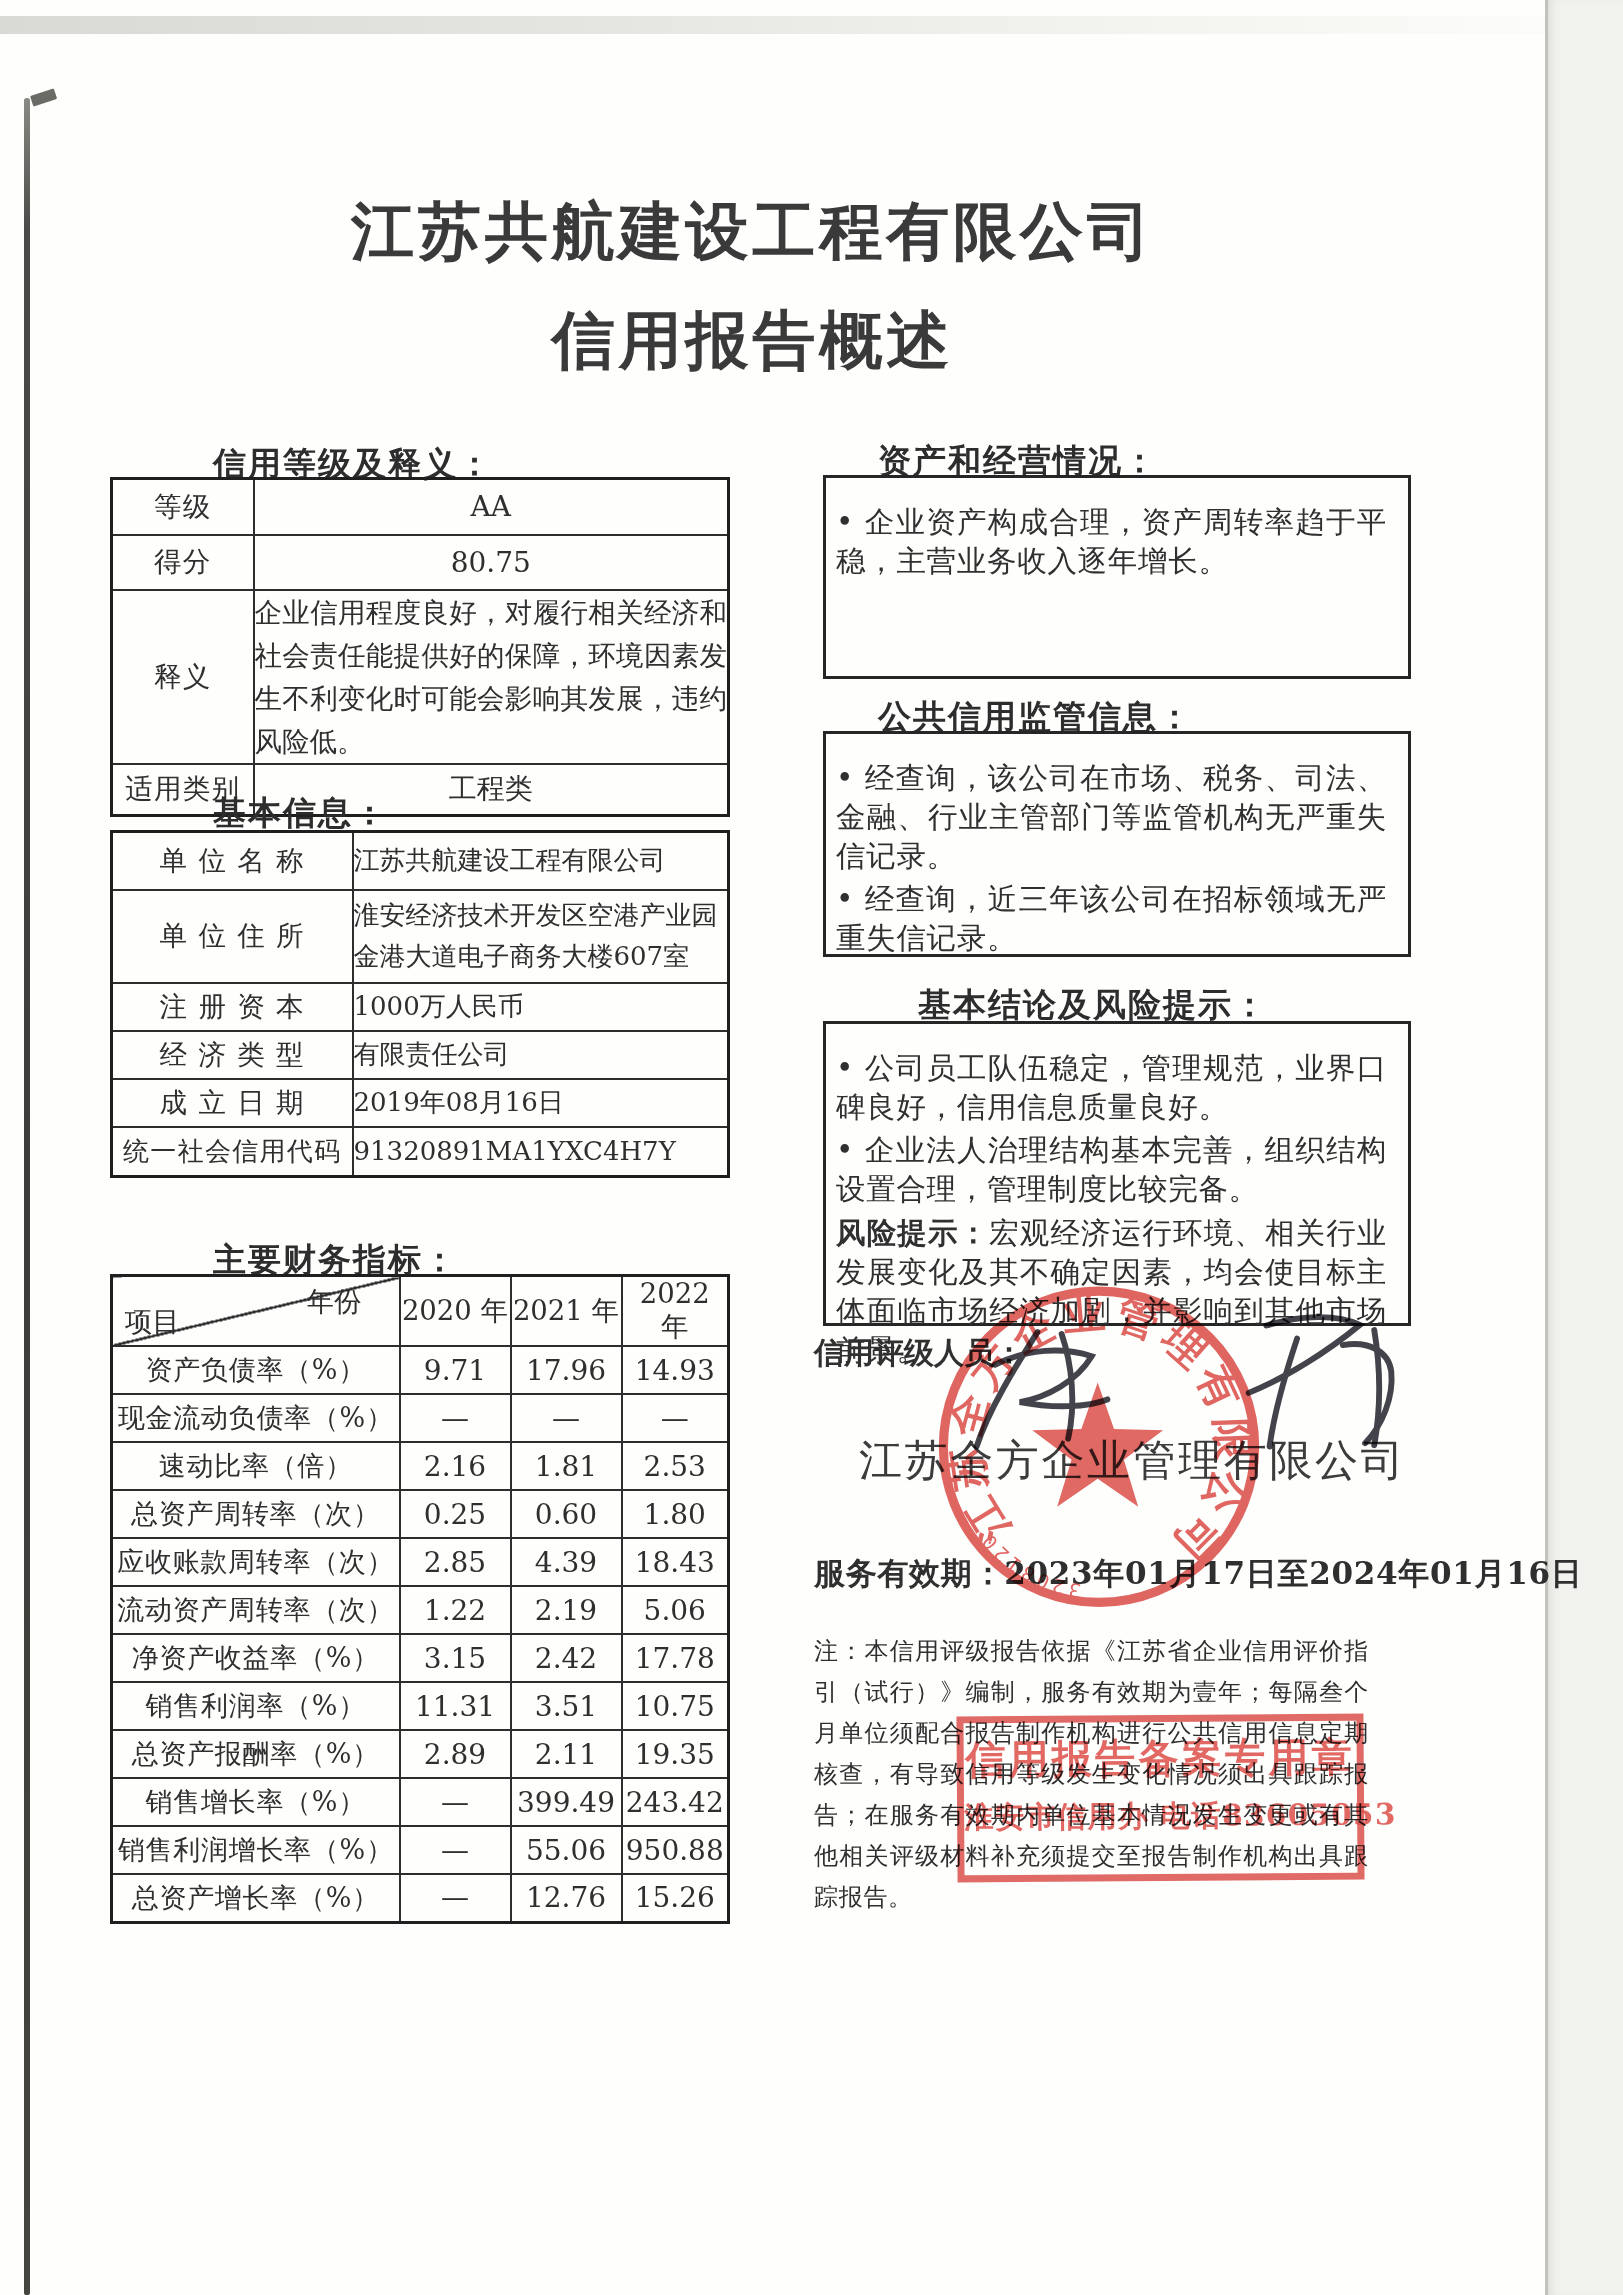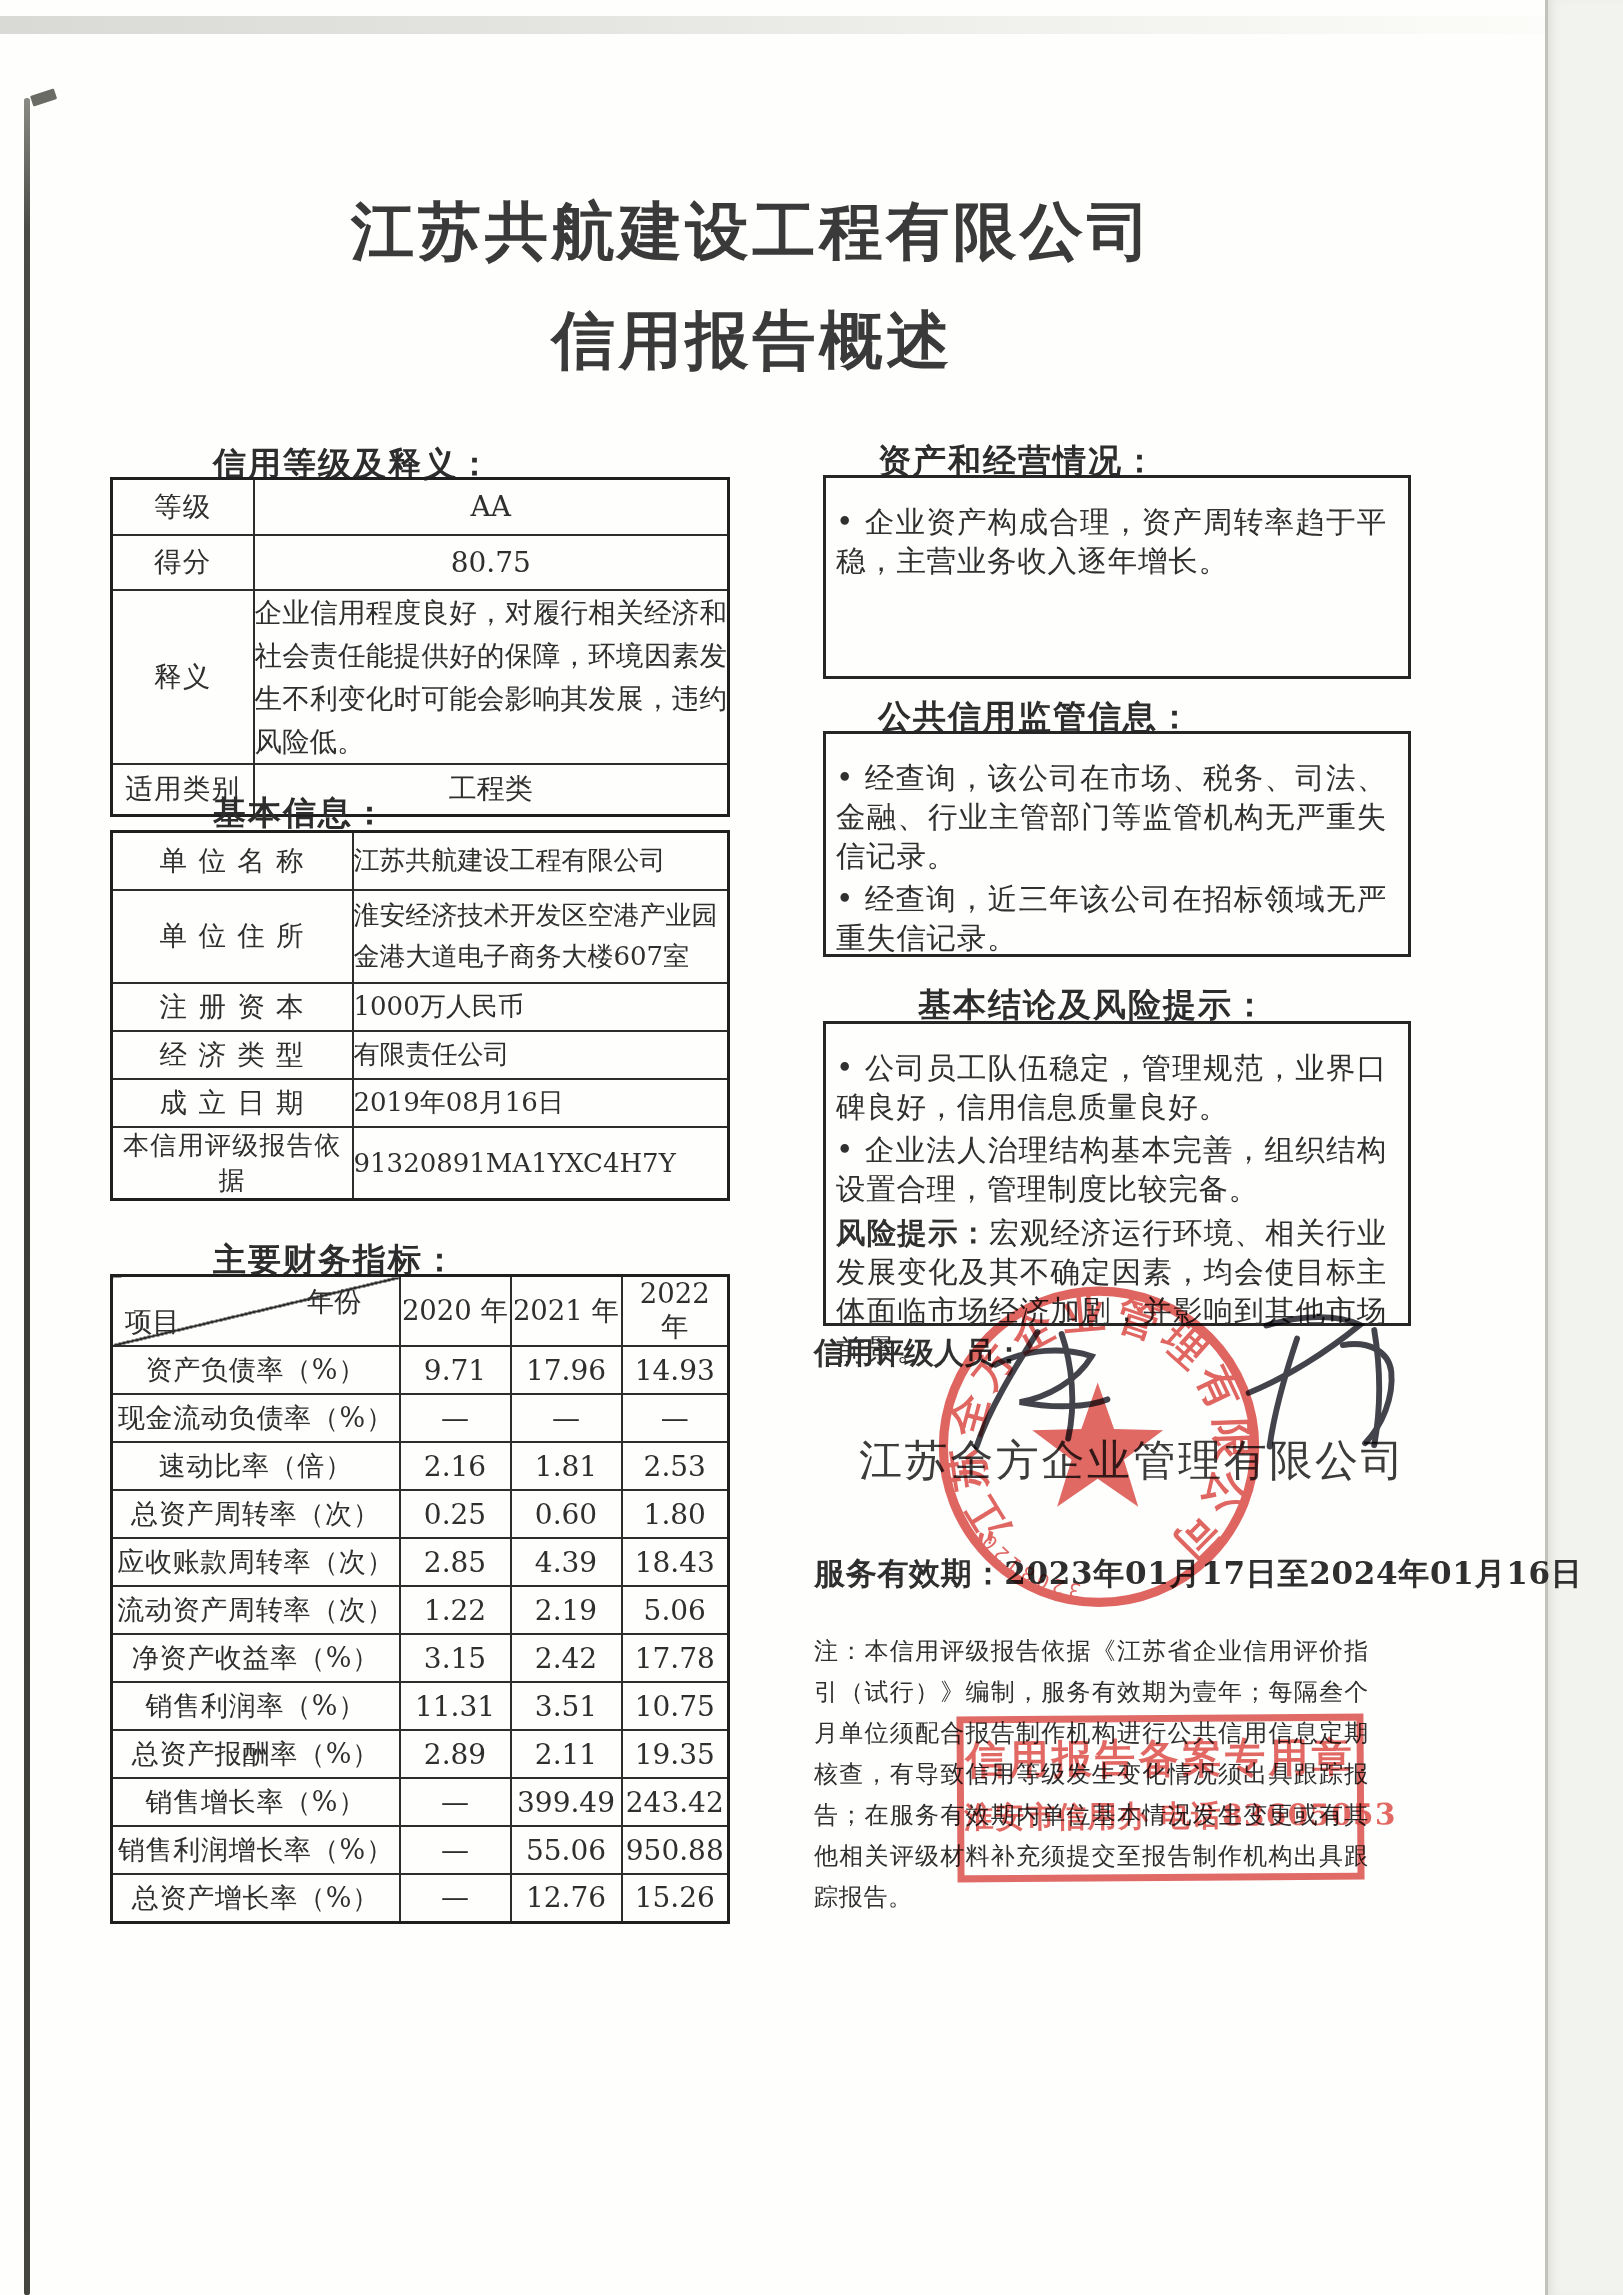--- a/index.html
+++ b/index.html
@@ -113,21 +113,21 @@
     </tr>
     <tr style="height:48px">
       <td class="t-label">经 济 类 型</td>
       <td class="t-left">有限责任公司</td>
     </tr>
     <tr style="height:48px">
       <td class="t-label">成 立 日 期</td>
       <td class="t-left">2019年08月16日</td>
     </tr>
     <tr style="height:50px">
-      <td class="t-label" style="font-size:26px">本信用评级报告依据</td>
+      <td class="t-label" style="font-size:26px">统一社会信用代码</td>
       <td class="t-left">91320891MA1YXC4H7Y</td>
     </tr>
   </tbody>
     </table>
 
   <div class="abs sec-h" style="left:213px;top:1238px;">主要财务指标：</div>
   <table class="doc-table" style="left:110px;top:1274px;width:620px;">
     <colgroup>
         <col style="width:288px">
         <col style="width:111px">

